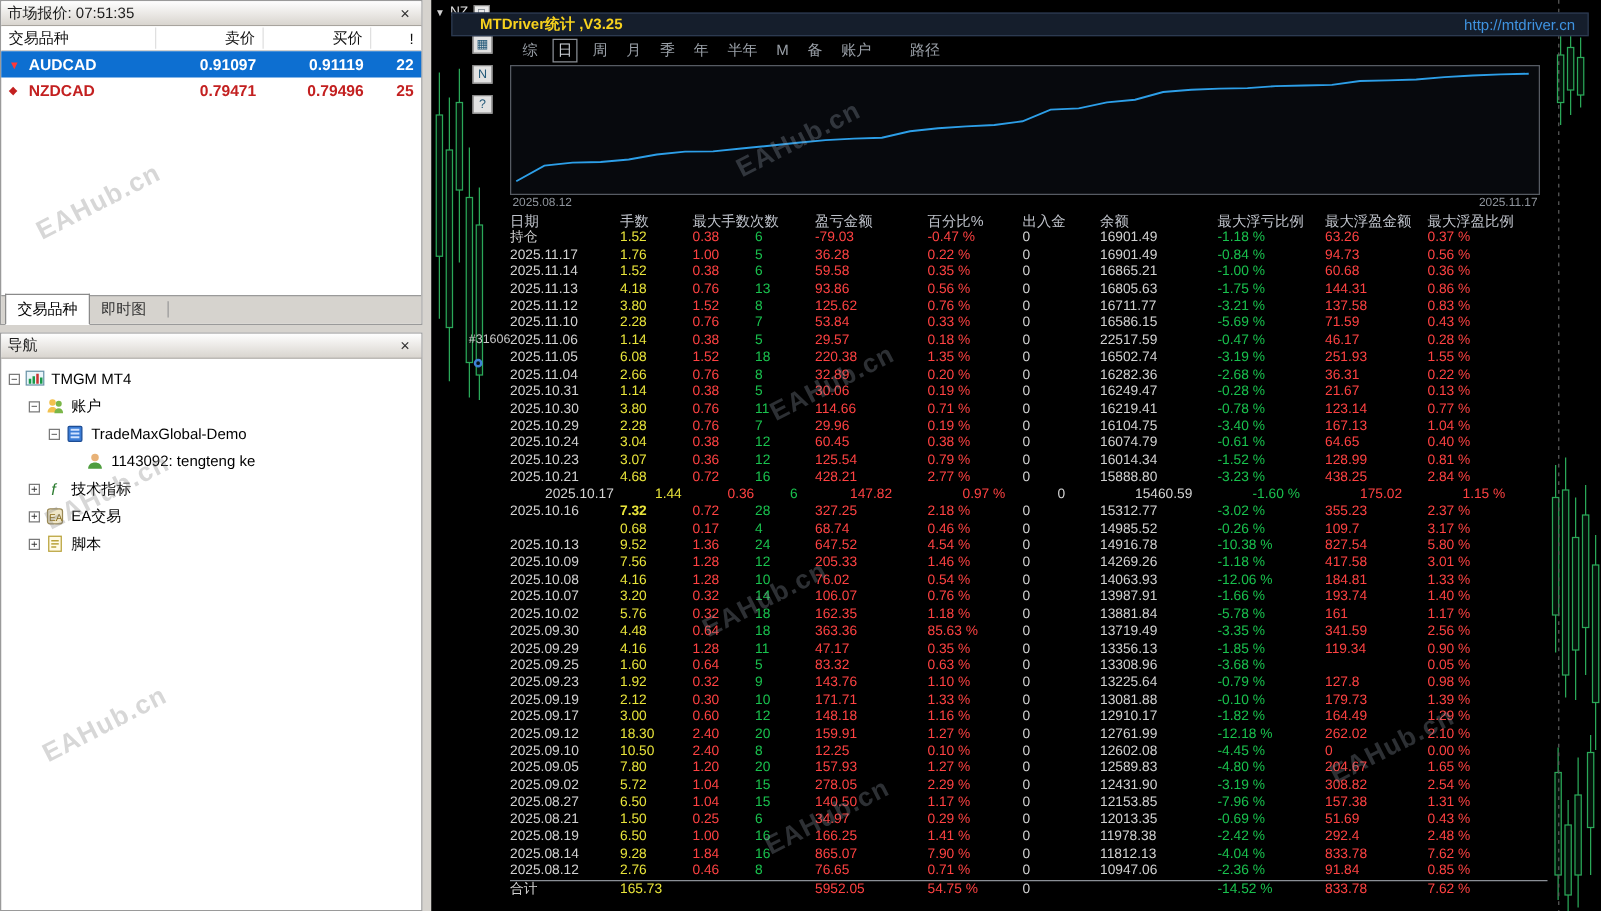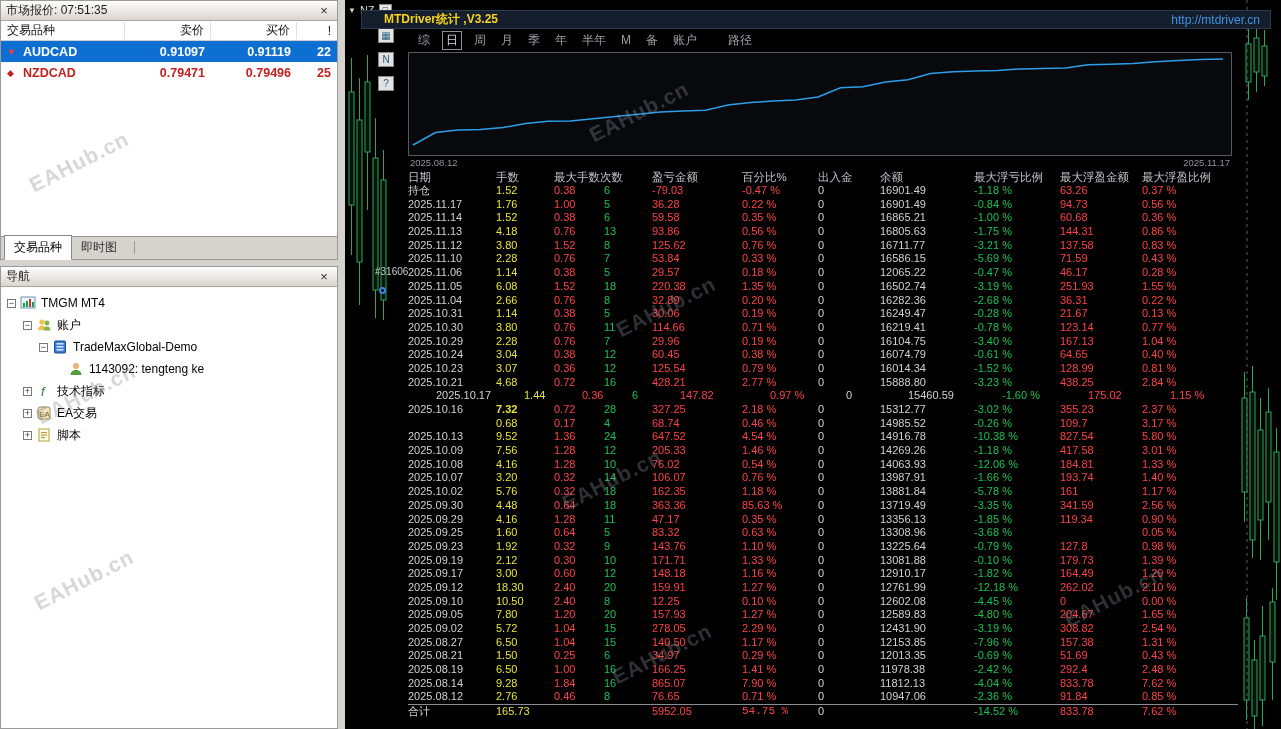--- a/index.html
+++ b/index.html
@@ -372,21 +372,21 @@
           <span class="tc c-fppct" style="width: 80px;">0.43 %</span>
         </div>
         <div class="t-row">
           <span class="tc c-date" style="width: 88px;">2025.11.06</span>
           <span class="tc c-lots" style="width: 58px;">1.14</span>
           <span class="tc c-maxlot" style="width: 50px;">0.38</span>
           <span class="tc c-count" style="width: 48px;">5</span>
           <span class="tc c-pl" style="width: 90px;">29.57</span>
           <span class="tc c-pct" style="width: 76px;">0.18 %</span>
           <span class="tc c-inout" style="width: 62px;">0</span>
-          <span class="tc c-bal" style="width: 94px;">12065.22</span>
+          <span class="tc c-bal" style="width: 94px;">22517.59</span>
           <span class="tc c-dd" style="width: 86px;">-0.47 %</span>
           <span class="tc c-fp" style="width: 82px;">46.17</span>
           <span class="tc c-fppct" style="width: 80px;">0.28 %</span>
         </div>
         <div class="t-row">
           <span class="tc c-date" style="width: 88px;">2025.11.05</span>
           <span class="tc c-lots" style="width: 58px;">6.08</span>
           <span class="tc c-maxlot" style="width: 50px;">1.52</span>
           <span class="tc c-count" style="width: 48px;">18</span>
           <span class="tc c-pl" style="width: 90px;">220.38</span>
@@ -786,21 +786,21 @@
           <span class="tc c-dd" style="width: 86px;">-2.36 %</span>
           <span class="tc c-fp" style="width: 82px;">91.84</span>
           <span class="tc c-fppct" style="width: 80px;">0.85 %</span>
         </div>
         <div class="t-row total-row">
           <span class="tc c-date" style="width: 88px;">合计</span>
           <span class="tc c-lots" style="width: 58px;">165.73</span>
           <span class="tc c-maxlot" style="width: 50px;"></span>
           <span class="tc c-count" style="width: 48px;"></span>
           <span class="tc c-pl" style="width: 90px;">5952.05</span>
-          <span class="tc c-pct" style="width: 76px; font-family: Liberation Mono, monospace;">54.75 %</span>
+          <span class="tc c-pct" style="width: 76px;">54.75 %</span>
           <span class="tc c-inout" style="width: 62px;">0</span>
           <span class="tc c-bal" style="width: 94px;"></span>
           <span class="tc c-dd" style="width: 86px;">-14.52 %</span>
           <span class="tc c-fp" style="width: 82px;">833.78</span>
           <span class="tc c-fppct" style="width: 80px;">7.62 %</span>
         </div>
       </div>
   </div>
 
   <div id="wm-layer">

